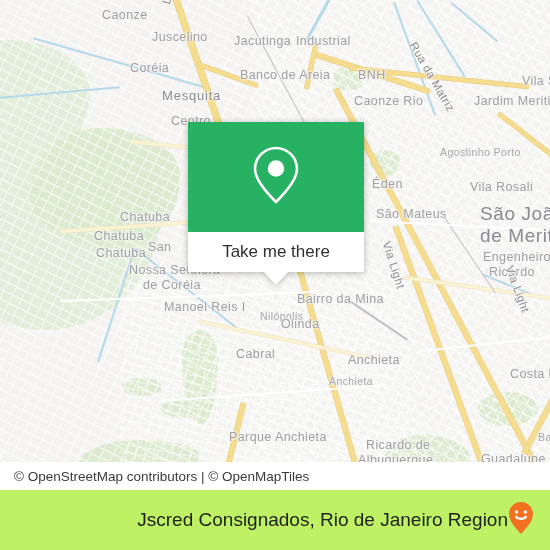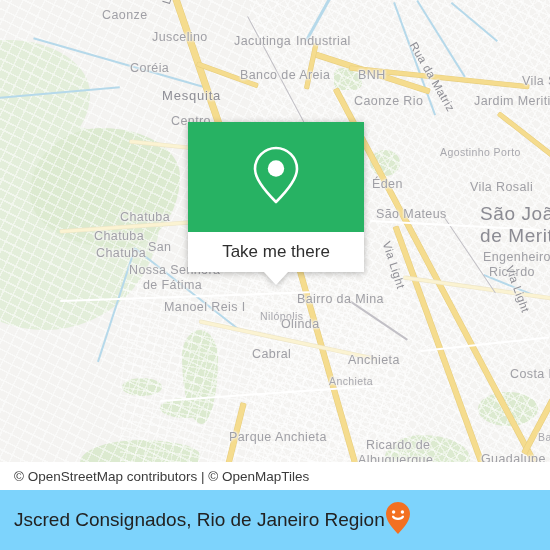--- a/index.html
+++ b/index.html
@@ -154,24 +154,24 @@
     font-size: 13.5px;
     color: #3b3b3b;
     font-family: "Liberation Sans", sans-serif;
   }
   #footer {
     position: absolute;
     left: 0;
     top: 490px;
     width: 550px;
     height: 60px;
-    background: #7dd3fc;
-    display: flex;
-    align-items: center;
-    justify-content: flex-start;
+    background: #bef264;
+    display: flex;
+    align-items: center;
+    justify-content: flex-end;
     padding: 0 16px 0 14px;
     box-sizing: border-box;
   }
   #footer-title {
     font-size: 19px;
     color: #222222;
     font-family: "Liberation Sans", sans-serif;
   }
   #moovit-logo {
     display: flex;
@@ -264,28 +264,28 @@
         <div class="maplabel lbl-suburb" style="left: 171px; top: 114px;">Centro</div>
         <div class="maplabel lbl-suburb-s" style="left: 440px; top: 146px;">Agostinho Porto</div>
         <div class="maplabel lbl-suburb" style="left: 372px; top: 177px;">Éden</div>
         <div class="maplabel lbl-suburb" style="left: 470px; top: 180px;">Vila Rosali</div>
         <div class="maplabel lbl-suburb" style="left: 376px; top: 207px;">São Mateus</div>
         <div class="maplabel lbl-suburb" style="left: 120px; top: 210px;">Chatuba</div>
         <div class="maplabel lbl-suburb" style="left: 94px; top: 229px;">Chatuba</div>
         <div class="maplabel lbl-suburb" style="left: 96px; top: 246px;">Chatuba</div>
         <div class="maplabel lbl-suburb" style="left: 148px; top: 240px;">San</div>
         <div class="maplabel lbl-suburb" style="left: 129px; top: 263px;">Nossa Senhora</div>
-        <div class="maplabel lbl-suburb" style="left: 143px; top: 278px;">de Fátima</div>
+        <div class="maplabel lbl-suburb" style="left: 143px; top: 278px;">de Coréia</div>
         <div class="maplabel lbl-suburb-s" style="left: 260px; top: 272px; margin-top: 38px;">Nilópolis</div>
         <div class="maplabel lbl-suburb" style="left: 297px; top: 292px;">Bairro da Mina</div>
         <div class="maplabel lbl-suburb" style="left: 164px; top: 300px;">Manoel Reis I</div>
         <div class="maplabel lbl-suburb" style="left: 281px; top: 317px;">Olinda</div>
         <div class="maplabel lbl-suburb" style="left: 483px; top: 250px;">Engenheiro</div>
         <div class="maplabel lbl-suburb" style="left: 489px; top: 265px;">Ricardo</div>
-        <div class="maplabel lbl-suburb" style="left: 236px; top: 347px; margin-left: 16px;">Cabral</div>
+        <div class="maplabel lbl-suburb" style="left: 236px; top: 347px;">Cabral</div>
         <div class="maplabel lbl-suburb" style="left: 348px; top: 353px;">Anchieta</div>
         <div class="maplabel lbl-suburb-s" style="left: 329px; top: 375px;">Anchieta</div>
         <div class="maplabel lbl-suburb" style="left: 510px; top: 367px;">Costa Ba</div>
         <div class="maplabel lbl-suburb" style="left: 229px; top: 430px;">Parque Anchieta</div>
         <div class="maplabel lbl-suburb" style="left: 366px; top: 438px;">Ricardo de</div>
         <div class="maplabel lbl-suburb" style="left: 358px; top: 453px;">Albuquerque</div>
         <div class="maplabel lbl-suburb" style="left: 481px; top: 452px;">Guadalupe</div>
         <div class="maplabel lbl-suburb-s" style="left: 538px; top: 431px;">Bar</div>
         <div class="maplabel lbl-suburb-s" style="left: 354px; top: 475px;">Ricardo de</div>
         <div class="maplabel lbl-suburb-s" style="left: 350px; top: 487px;">Albuquerque</div>

